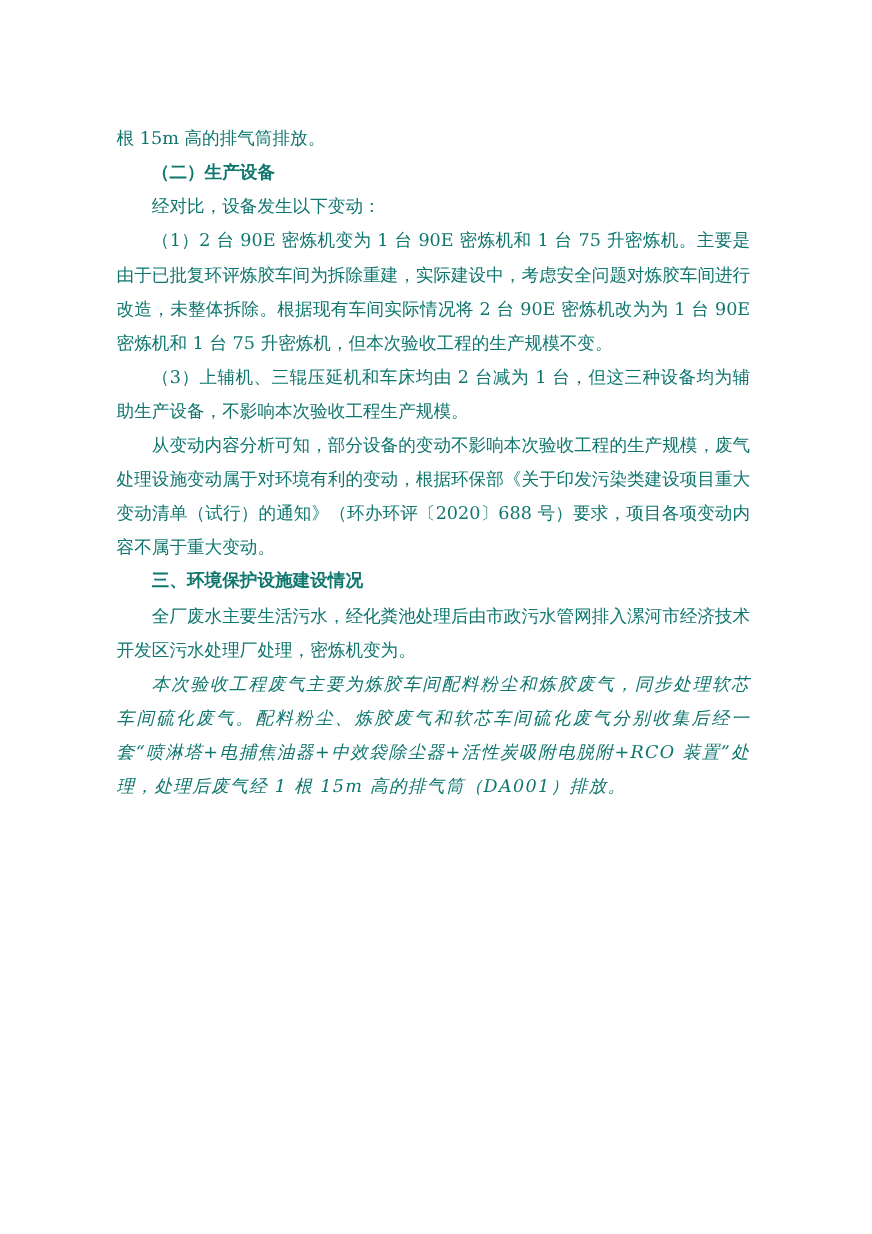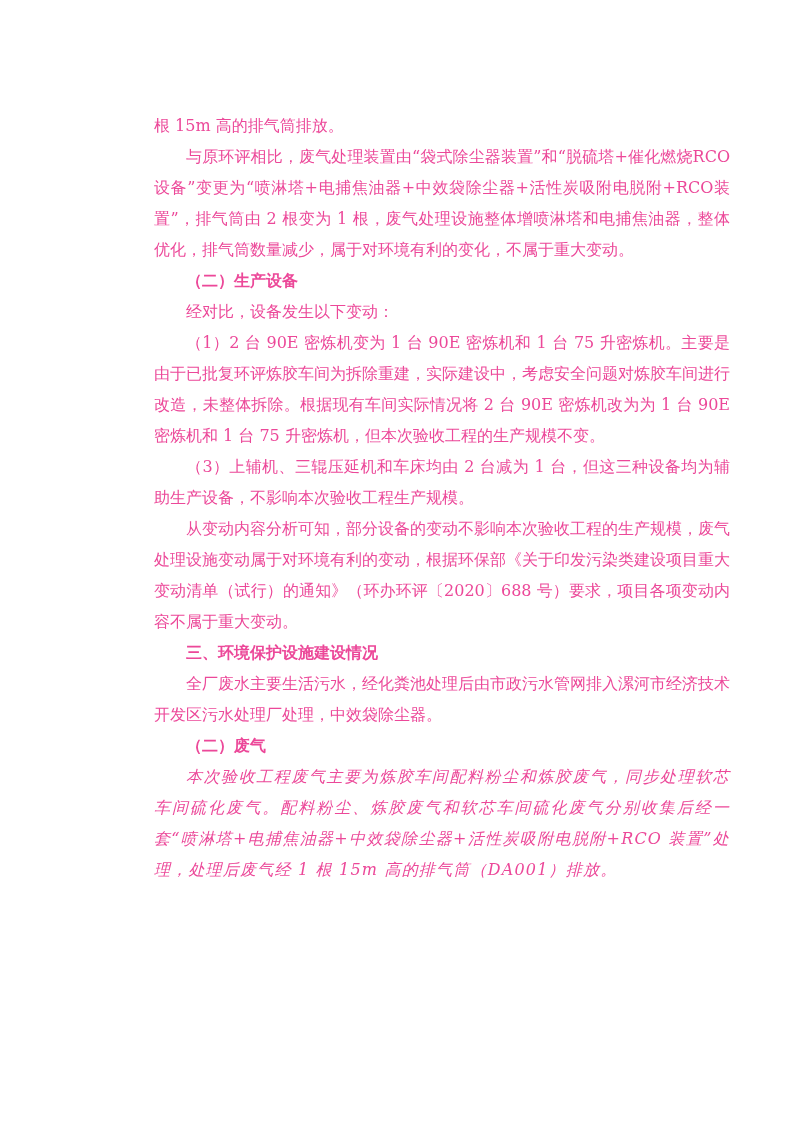--- a/index.html
+++ b/index.html
@@ -4,38 +4,35 @@
 <style>
   html, body { margin: 0; padding: 0; background: #ffffff; }
   body { width: 793px; height: 1122px; position: relative; overflow: hidden; }
   .page {
     position: absolute;
     left: 106px;
     top: 110px;
     width: 576px;
     font-family: "DejaVu Serif", "Liberation Serif", serif;
     font-size: 16px;
-    color: #ec4899;
+    color: #0f766e;
     line-height: 31px;
-    margin-left: 48px;
   }
   .p { margin: 0; text-align: justify; text-align-last: left; }
   .indent { text-indent: 32px; }
   .heading-sub { text-indent: 32px; font-weight: bold; }
   .heading-main { text-indent: 32px; font-weight: bold; font-family: Liberation Serif, serif; }
   .spaced { letter-spacing: 1.2px; font-style: italic; }
 </style>
 </head>
 <body>
 
 <div class="page">
   <p class="p">根 15m 高的排气筒排放。</p>
-  <p class="p indent">与原环评相比，废气处理装置由“袋式除尘器装置”和“脱硫塔+催化燃烧RCO设备”变更为“喷淋塔+电捕焦油器+中效袋除尘器+活性炭吸附电脱附+RCO装置”，排气筒由 2 根变为 1 根，废气处理设施整体增喷淋塔和电捕焦油器，整体优化，排气筒数量减少，属于对环境有利的变化，不属于重大变动。</p>
   <p class="p heading-sub">（二）生产设备</p>
   <p class="p indent">经对比，设备发生以下变动：</p>
   <p class="p indent">（1）2 台 90E 密炼机变为 1 台 90E 密炼机和 1 台 75 升密炼机。主要是由于已批复环评炼胶车间为拆除重建，实际建设中，考虑安全问题对炼胶车间进行改造，未整体拆除。根据现有车间实际情况将 2 台 90E 密炼机改为为 1 台 90E 密炼机和 1 台 75 升密炼机，但本次验收工程的生产规模不变。</p>
   <p class="p indent">（3）上辅机、三辊压延机和车床均由 2 台减为 1 台，但这三种设备均为辅助生产设备，不影响本次验收工程生产规模。</p>
   <p class="p indent">从变动内容分析可知，部分设备的变动不影响本次验收工程的生产规模，废气处理设施变动属于对环境有利的变动，根据环保部《关于印发污染类建设项目重大变动清单（试行）的通知》（环办环评〔2020〕688 号）要求，项目各项变动内容不属于重大变动。</p>
   <p class="p heading-main">三、环境保护设施建设情况</p>
-  <p class="p indent">全厂废水主要生活污水，经化粪池处理后由市政污水管网排入漯河市经济技术开发区污水处理厂处理，中效袋除尘器。</p>
-  <p class="p heading-sub">（二）废气</p>
+  <p class="p indent">全厂废水主要生活污水，经化粪池处理后由市政污水管网排入漯河市经济技术开发区污水处理厂处理，密炼机变为。</p>
   <p class="p indent spaced">本次验收工程废气主要为炼胶车间配料粉尘和炼胶废气，同步处理软芯车间硫化废气。配料粉尘、炼胶废气和软芯车间硫化废气分别收集后经一套“喷淋塔+电捕焦油器+中效袋除尘器+活性炭吸附电脱附+RCO 装置”处理，处理后废气经 1 根 15m 高的排气筒（DA001）排放。</p>
 </div>
 
 </body></html>

